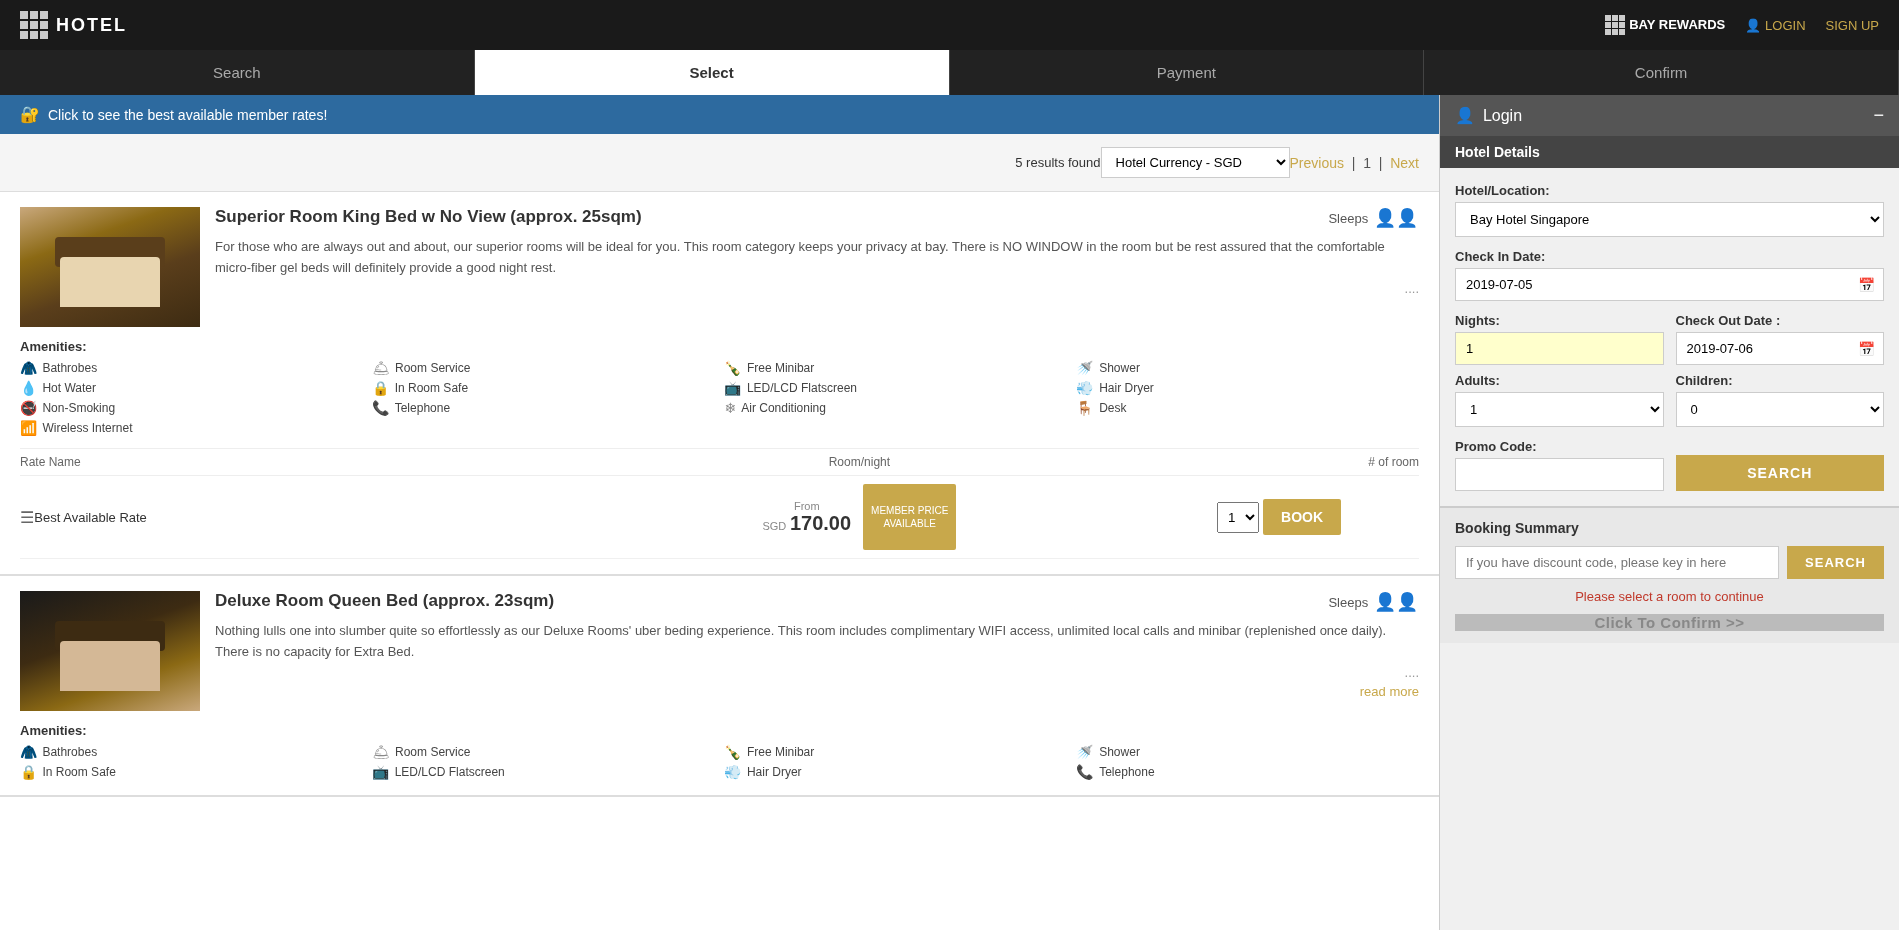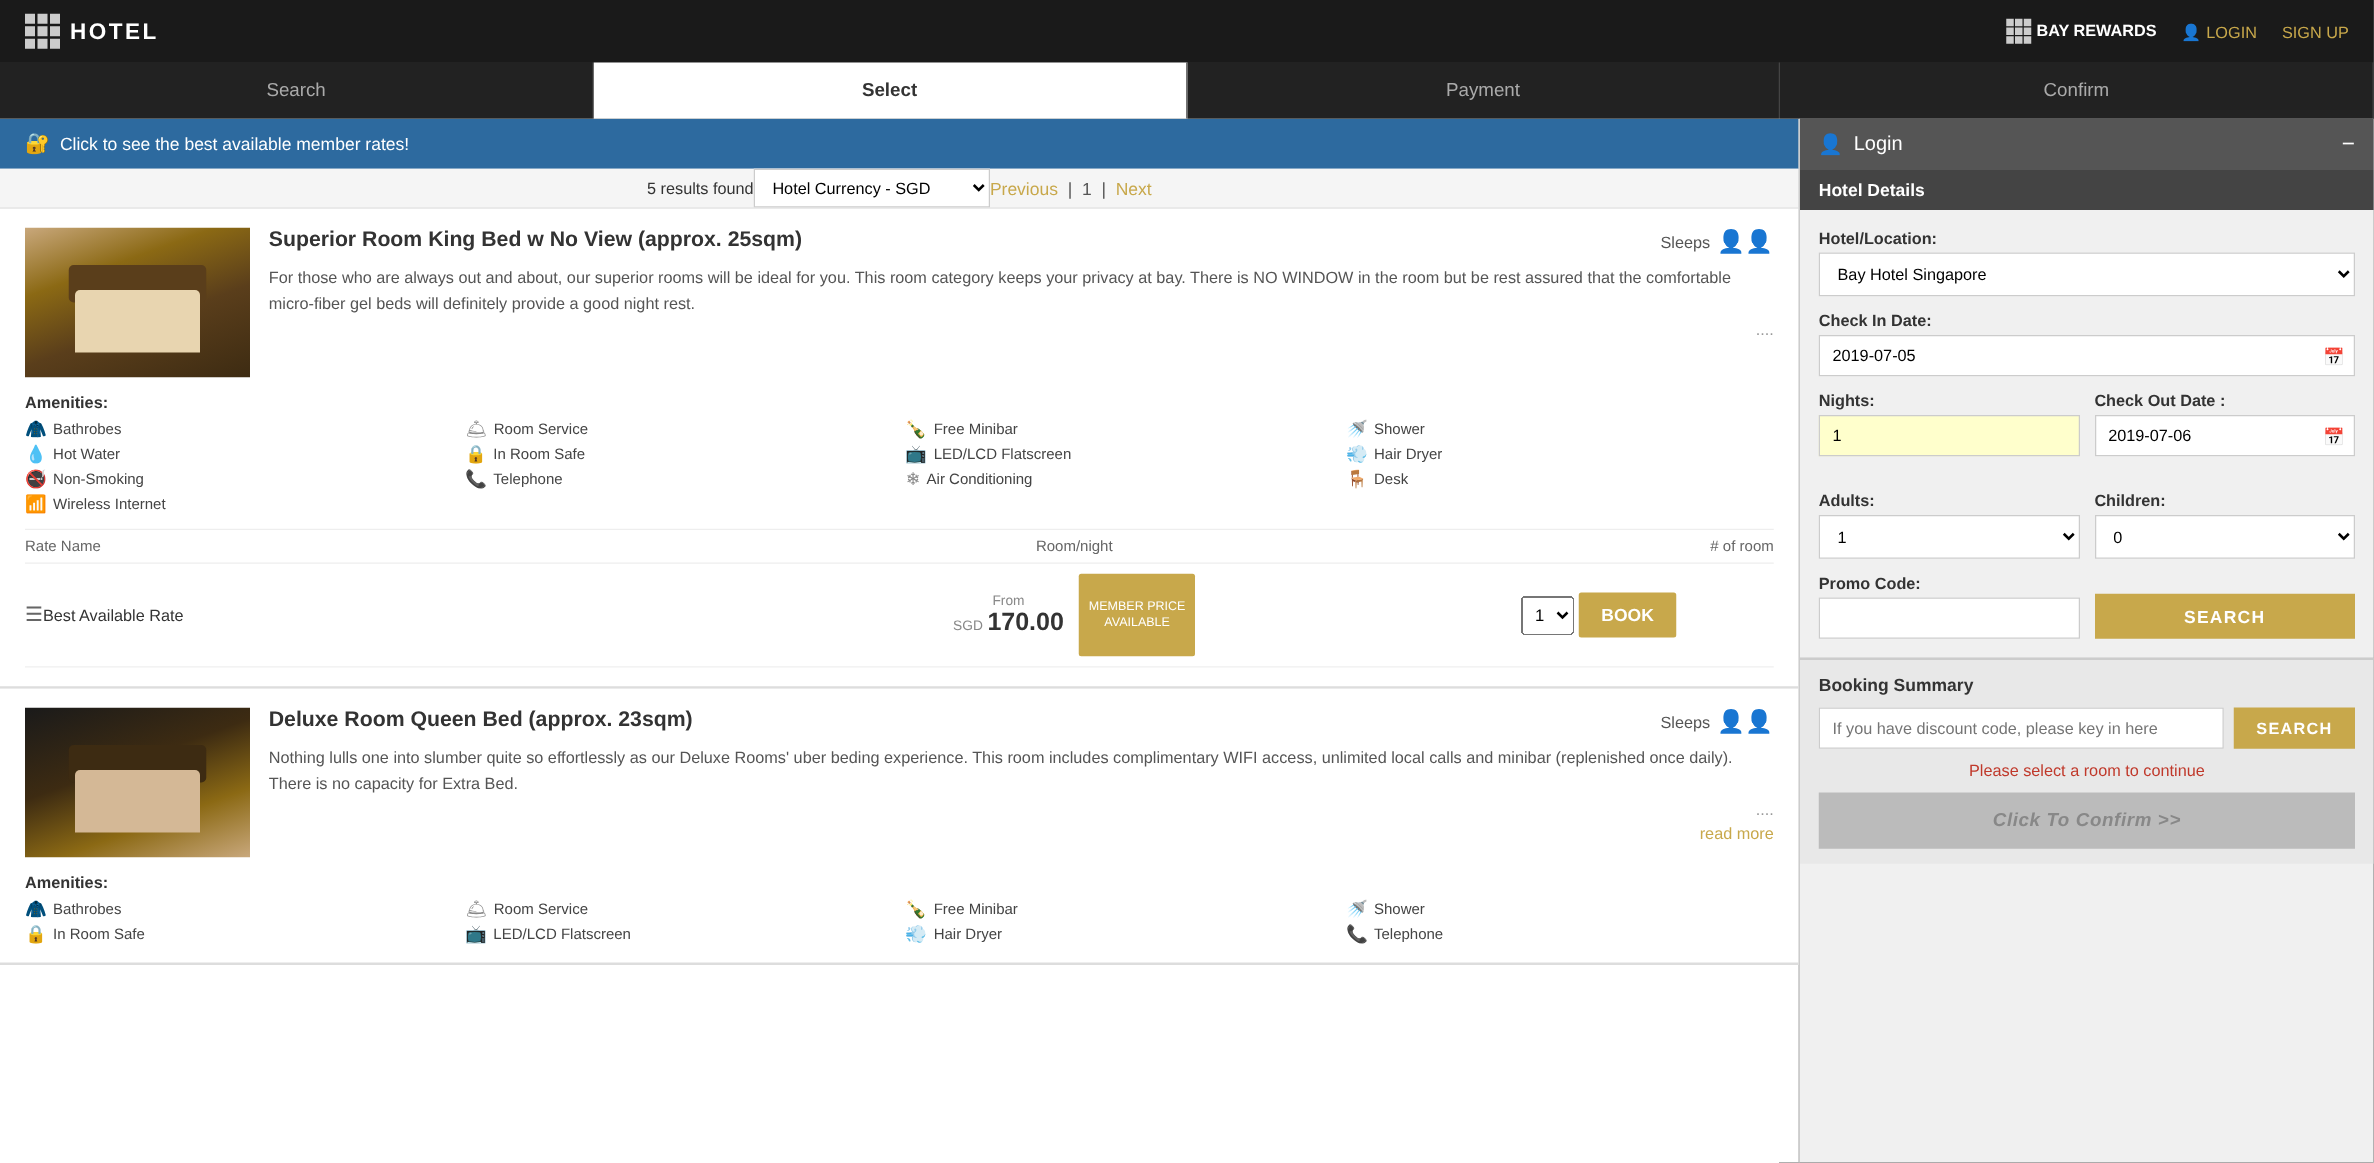--- a/index.html
+++ b/index.html
@@ -103,22 +103,22 @@
       display: flex;
       align-items: center;
       gap: 8px;
     }
     .member-banner .lock-icon { font-size: 16px; }
 
     
     .results-bar {
       display: flex;
       align-items: center;
-      justify-content: center;
-      padding: 0 20px;
+      justify-content: flex-end;
+      padding: 13px 20px;
       background: #f5f5f5;
       border-bottom: 1px solid #ddd;
     }
     .currency-select {
       padding: 6px 30px 6px 10px;
       border: 1px solid #ccc;
       background: #fff;
       font-size: 13px;
       appearance: auto;
     }
@@ -374,27 +374,26 @@
     .select-room-msg {
       color: #c0392b;
       font-size: 13px;
       text-align: center;
       margin-bottom: 10px;
     }
     .confirm-btn {
       background: #bbb;
       color: #888;
       border: none;
-      padding: 14px;
+      padding: 0;
       font-size: 15px;
       font-weight: bold;
       width: 100%;
       cursor: not-allowed;
       letter-spacing: 0.5px;
-      font-style: italic;
     }
 
     
     .room-image-2 {
       background: linear-gradient(160deg, #1a1a1a 0%, #3d2b12 40%, #8B6914 70%, #c9a87c 100%);
     }
 
     select { cursor: pointer; }
     .list-icon { font-size: 16px; color: #666; }
   </style>
@@ -693,21 +692,21 @@
         </div>
         <div class="form-col">
           <label class="form-label">Check Out Date :</label>
           <div class="date-input-wrapper">
             <input type="text" class="form-input" value="2019-07-06" style="">
             <span class="cal-icon">📅</span>
           </div>
         </div>
       </div>
 
-      <div class="form-row" style="margin-top:28px;">
+      <div class="form-row" style="margin-top:8px;">
         <div class="form-col">
           <label class="form-label">Adults:</label>
           <select class="form-select">
             <option selected="">1</option><option>2</option><option>3</option><option>4</option>
           </select>
         </div>
         <div class="form-col">
           <label class="form-label">Children:</label>
           <select class="form-select">
             <option selected="">0</option><option>1</option><option>2</option><option>3</option>

